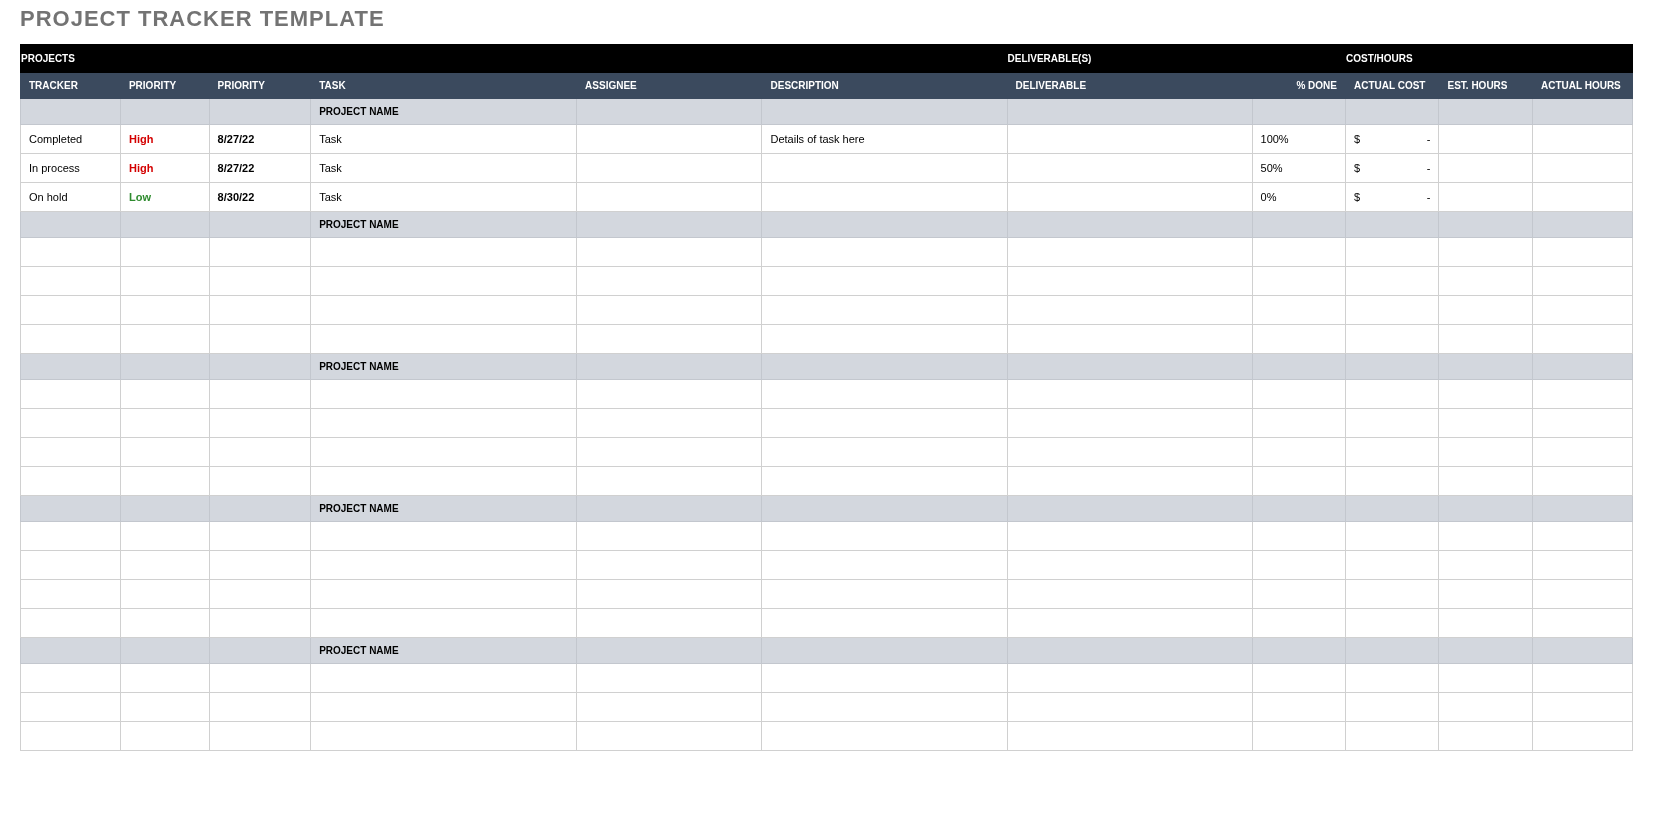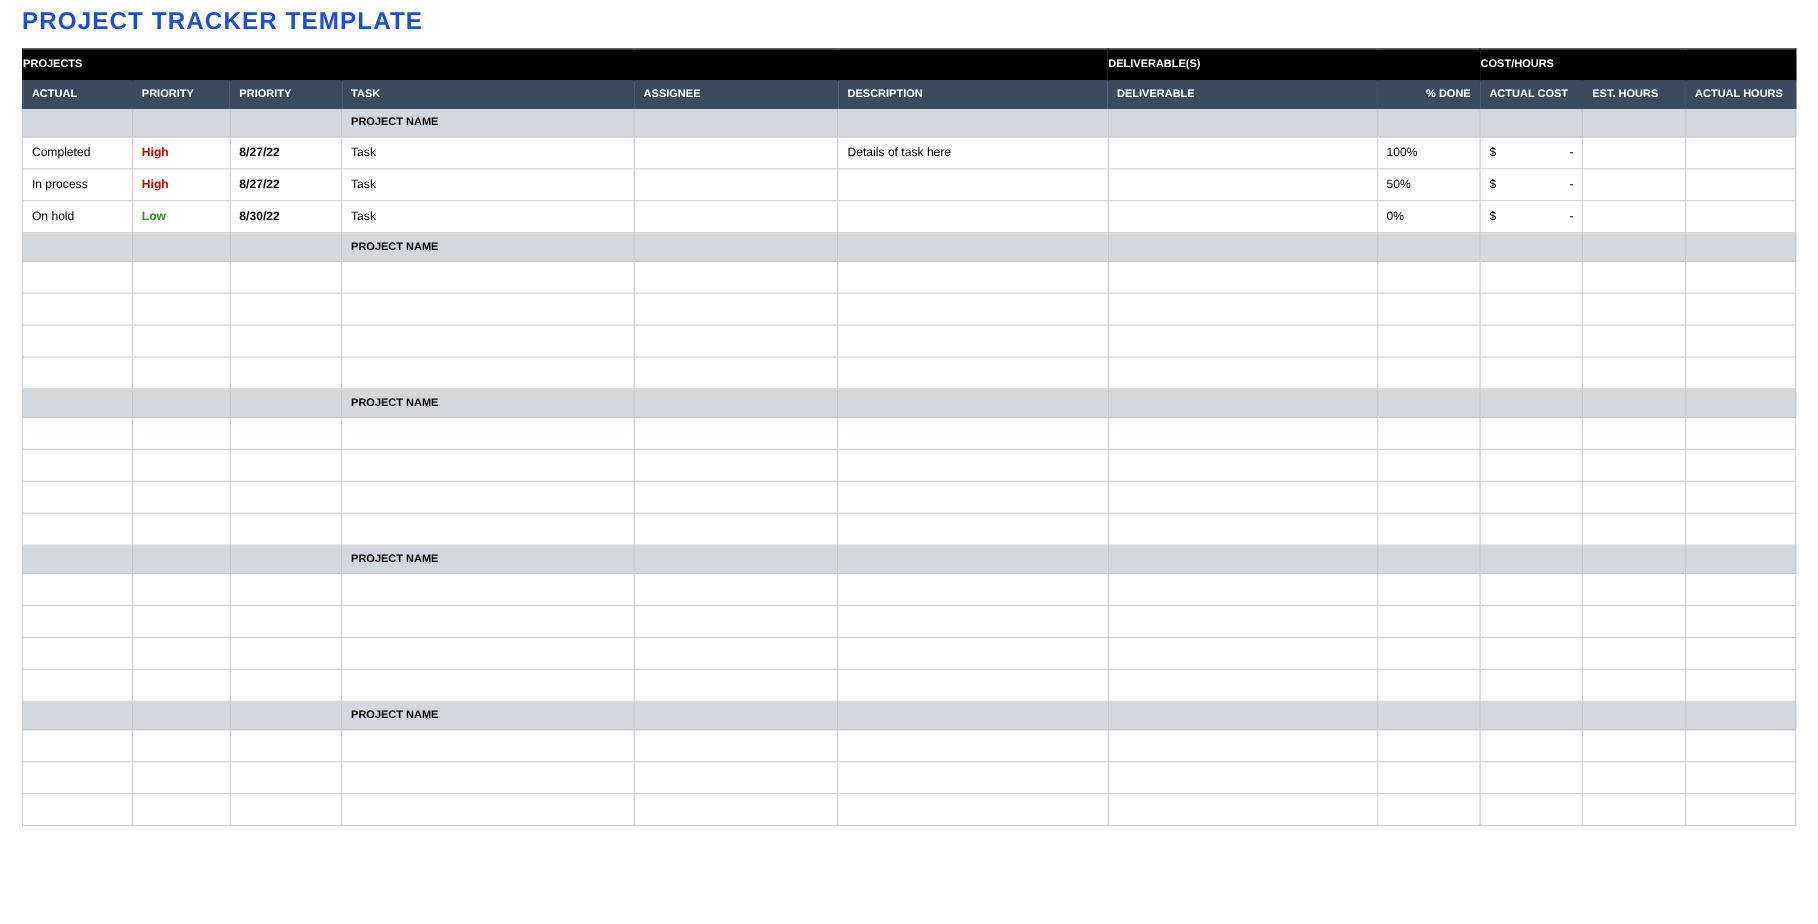--- a/index.html
+++ b/index.html
@@ -6,21 +6,21 @@
   body {
     margin: 0;
     padding: 0 20px 20px 20px;
     font-family: Arial, Helvetica, sans-serif;
     background: #fff;
     color: #000;
   }
   h1.title {
     font-size: 22px;
     font-weight: 700;
-    color: #1d4ed8;
+    color: #737373;
     letter-spacing: 1px;
     margin: 6px 0 12px 0;
   }
   table {
     width: 100%;
     border-collapse: collapse;
     table-layout: fixed;
     font-size: 11px;
   }
   col.c-status      { width: 6.2%; }
@@ -95,21 +95,21 @@
   </colgroup>
 
   <tbody>
       <tr class="band-black">
     <td colspan="6">PROJECTS</td>
     <td colspan="2">DELIVERABLE(S)</td>
     <td colspan="3">COST/HOURS</td>
   </tr>
 
   <tr class="band-slate">
-    <td>ACTUAL</td>
+    <td>TRACKER</td>
     <td>PRIORITY</td>
     <td>PRIORITY</td>
     <td>TASK</td>
     <td>ASSIGNEE</td>
     <td>DESCRIPTION</td>
     <td>DELIVERABLE</td>
     <td class="right">% DONE</td>
     <td>ACTUAL COST</td>
     <td>EST. HOURS</td>
     <td>ACTUAL HOURS</td>

